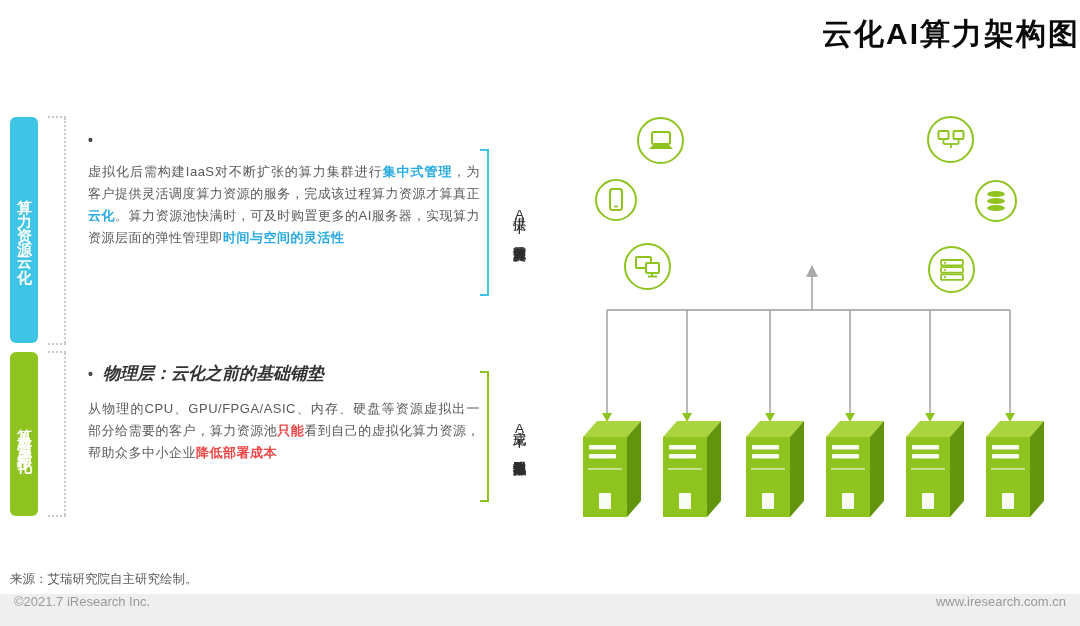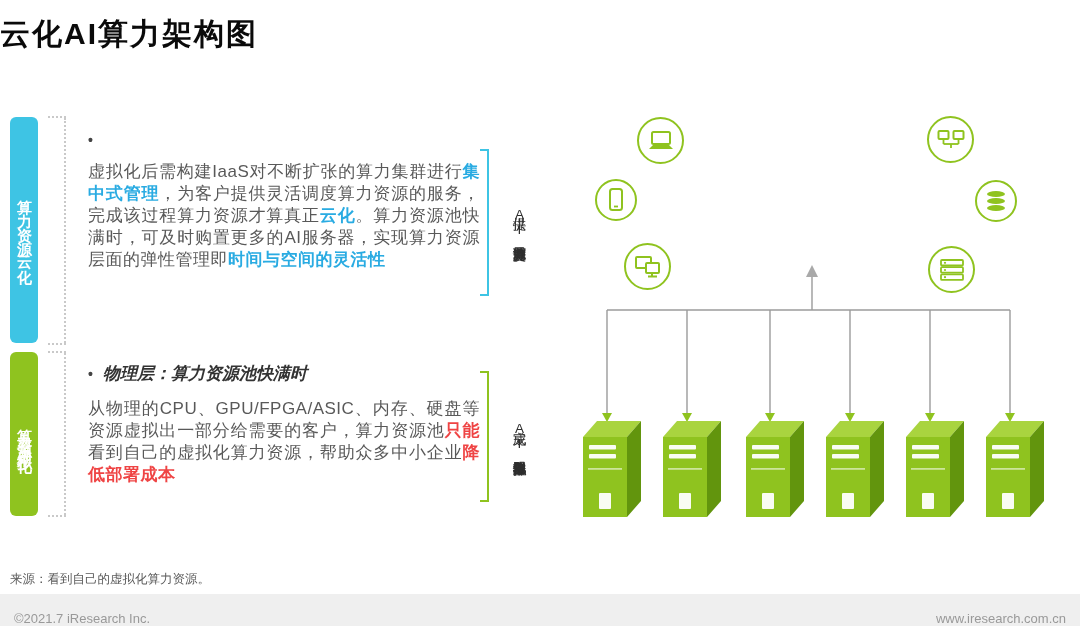--- a/index.html
+++ b/index.html
@@ -1,20 +1,20 @@
 <!DOCTYPE html>
 <html><head>
 <meta charset="utf-8">
 <style>
   * { margin:0; padding:0; box-sizing:border-box; }
   html,body { background:#ffffff; }
   body { font-family:"Liberation Sans","DejaVu Sans",sans-serif; }
   .page { position:relative; width:1080px; height:626px; background:#fff; overflow:hidden; }
 
-  .title { position:absolute; top:14px; left:0; width:100%; text-align:left;
+  .title { position:absolute; top:14px; left:0; width:100%; text-align:right;
            font-size:30px; font-weight:800; letter-spacing:2px; color:#0a0a0a; }
 
   
   .vbar { position:absolute; left:10px; width:28px; border-radius:6px;
           writing-mode:vertical-rl; text-orientation:upright;
           color:#fff; font-weight:700; font-size:15px;
           display:flex; align-items:center; justify-content:center; }
   .vbar.cyan  { background:#3EC4E4; top:117px; height:226px; letter-spacing:14px; }
   .vbar.green { background:#8FC31F; top:352px; height:164px; letter-spacing:5px; }
 
@@ -24,21 +24,21 @@
   .dotbracket::before { top:-2px; } .dotbracket::after { bottom:-2px; }
   .db1 { top:118px; height:225px; }
   .db2 { top:353px; height:162px; }
 
   
   .sec-content { position:absolute; left:88px; width:392px; }
   .sec1 { top:132px; } .sec2 { top:362px; }
   .sec-header { font-size:17px; font-weight:700; font-style:italic; color:#333;
                 display:flex; gap:10px; align-items:baseline; }
   .bullet { font-style:normal; font-size:14px; color:#444; }
-  .sec-body { margin-top:13px; font-size:17px; line-height:22px; color:#595959;
+  .sec-body { margin-top:13px; font-size:13px; line-height:22px; color:#595959;
               text-align:justify; letter-spacing:0.5px; }
   .hl { font-weight:700; }
   .sec1 .hl { color:#29ABE2; }
   .sec2 .hl { color:#ef4444; }
 
   
   .rbracket { position:absolute; left:480px; width:9px;
               border-top:2px solid; border-right:2px solid; border-bottom:2px solid; }
   .rbracket.cyan  { border-color:#3EC4E4; top:149px; height:147px; }
   .rbracket.green { border-color:#8FC31F; top:371px; height:131px; }
@@ -63,21 +63,21 @@
   .ic-desktops { left:624px; top:243px; width:47px; height:47px; }
   .ic-network  { left:927px; top:116px; width:47px; height:47px; }
   .ic-disks    { left:975px; top:180px; width:42px; height:42px; }
   .ic-rack     { left:928px; top:246px; width:47px; height:47px; }
 
   .server-cluster { position:absolute; left:0; top:0; width:100%; height:100%; pointer-events:none; }
   .server { position:absolute; top:421px; width:58px; height:96px; }
 
   .source { position:absolute; left:10px; top:571px; font-size:12.5px; color:#595959; }
   .footer { position:absolute; left:0; bottom:0; width:100%; height:32px; background:#efefef;
-            display:flex; align-items:flex-end; justify-content:space-between;
+            display:flex; align-items:flex-start; justify-content:space-between;
             padding:0 14px; color:#999; font-size:13px; }
 </style>
 </head>
 <body>
 
 <div class="page">
 
   <h1 class="title">云化AI算力架构图</h1>
 
   <div class="vbar cyan">算力资源云化</div>
@@ -89,21 +89,21 @@
     <p class="sec-body"><span>虚拟化后需构建IaaS对不断扩张的算力集群进行</span><span class="hl">集中式管理</span><span>，为客户提供灵活调度算力资源的服务，完成该过程算力资源才算真正</span><span class="hl">云化</span><span>。算力资源池快满时，可及时购置更多的AI服务器，实现算力资源层面的弹性管理即</span><span class="hl">时间与空间的灵活性</span></p>
   </div>
   <div class="rbracket cyan"></div>
   <div class="rlabel r1">提供AI云算力资源调度服务</div>
 
   <div class="vbar green">算力资源虚拟化</div>
   <div class="dotbracket db2"></div>
   <div class="sec-content sec2">
     <div class="sec-header">
       <span class="bullet">•</span>
-      <span>物理层：算力资源池快满时</span>
+      <span>物理层：云化之前的基础铺垫</span>
     </div>
     <p class="sec-body"><span>从物理的CPU、GPU/FPGA/ASIC、内存、硬盘等资源虚拟出一部分给需要的客户，算力资源池</span><span class="hl">只能</span><span>看到自己的虚拟化算力资源，帮助众多中小企业</span><span class="hl">降低部署成本</span></p>
   </div>
   <div class="rbracket green"></div>
   <div class="rlabel r2">完成AI服务器集群虚拟化部署</div>
 
   <svg class="connectors" width="520" height="430" viewBox="0 0 520 430">
     <g stroke="#9b9b9b" stroke-width="1.4" fill="none">
       <line x1="47" y1="210" x2="450" y2="210"></line>
       <line x1="47" y1="210" x2="47" y2="314"></line>
@@ -224,20 +224,20 @@
   <polygon points="0,16 14,0 58,0 44,16" fill="#A9D43F"></polygon>
   <polygon points="44,16 58,0 58,80 44,96" fill="#62950D"></polygon>
   <rect x="0" y="16" width="44" height="80" fill="#8FC31F"></rect>
   <rect x="6" y="24" width="27" height="4.5" rx="1" fill="#fff" opacity="0.95"></rect>
   <rect x="6" y="33" width="27" height="4.5" rx="1" fill="#fff" opacity="0.95"></rect>
   <rect x="5" y="47" width="34" height="1.8" fill="#fff" opacity="0.55"></rect>
   <rect x="16" y="72" width="12" height="16" rx="1" fill="#fff" opacity="0.95"></rect>
 </svg></div>
     </div>
 
-  <div class="source">来源：看到自己的虚拟化算力资源。</div>
+  <div class="source">来源：艾瑞研究院自主研究绘制。</div>
 
   <div class="footer">
     <span>©2021.7 iResearch Inc.</span>
     <span>www.iresearch.com.cn</span>
   </div>
 
 </div>
 
 </body></html>

